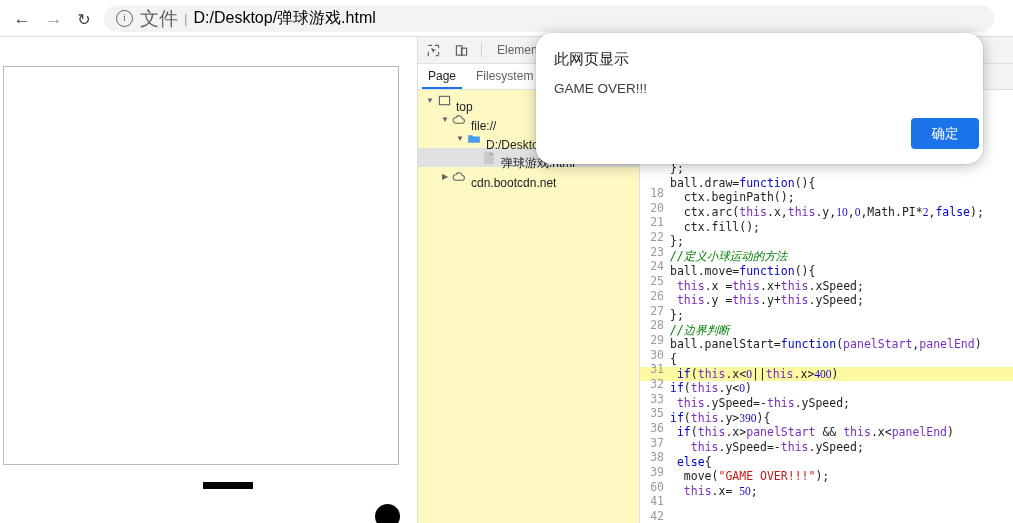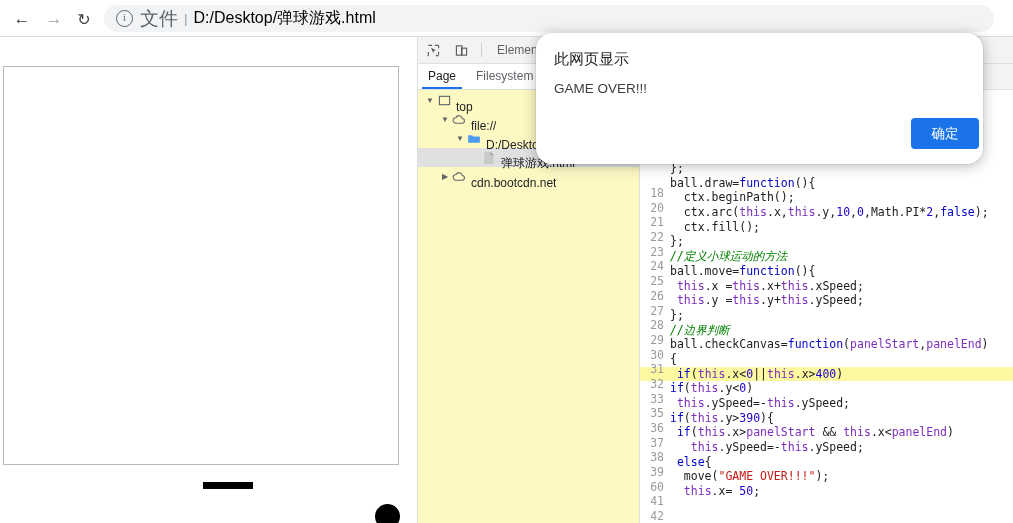--- a/index.html
+++ b/index.html
@@ -266,21 +266,21 @@
     color: #9a9a9a;
     box-sizing: border-box;
     user-select: none;
     margin-top: 25px;
   }
   .code-text { flex: 1 1 auto; overflow: hidden; }
 
   .tok-plain { color: #202124; }
   .tok-cmt   { color: #008000; font-style: italic; }
   .tok-kw    { color: #0000cc; }
-  .tok-num   { color: #1c00cf; }
+  .tok-num   { color: #1c00cf; font-family: Liberation Serif, serif; }
   .tok-str   { color: #c41a16; }
   .tok-prop  { color: #7b2fbe; }
   .tok-fn    { color: #7b2fbe; margin-top: 44px; }
 
   
   #js-dialog {
     position: absolute;
     left: 536px; top: 33px;
     width: 447px; height: 131px;
     background: #ffffff;
@@ -425,21 +425,21 @@
         <div class="code-line"><span class="gutter">21</span><span class="code-text"><span class="tok-plain">  ctx.beginPath();</span></span></div>
         <div class="code-line"><span class="gutter">22</span><span class="code-text"><span class="tok-plain">  ctx.arc(</span><span class="tok-prop">this</span><span class="tok-plain">.x,</span><span class="tok-prop">this</span><span class="tok-plain">.y,</span><span class="tok-num">10</span><span class="tok-plain">,</span><span class="tok-num">0</span><span class="tok-plain">,Math.PI*</span><span class="tok-num">2</span><span class="tok-plain">,</span><span class="tok-kw">false</span><span class="tok-plain">);</span></span></div>
         <div class="code-line"><span class="gutter">23</span><span class="code-text"><span class="tok-plain">  ctx.fill();</span></span></div>
         <div class="code-line"><span class="gutter">24</span><span class="code-text"><span class="tok-plain">};</span></span></div>
         <div class="code-line"><span class="gutter">25</span><span class="code-text"><span class="tok-cmt">//定义小球运动的方法</span></span></div>
         <div class="code-line"><span class="gutter">26</span><span class="code-text"><span class="tok-plain">ball.move=</span><span class="tok-kw">function</span><span class="tok-plain">(){</span></span></div>
         <div class="code-line"><span class="gutter">27</span><span class="code-text"><span class="tok-plain"> </span><span class="tok-prop">this</span><span class="tok-plain">.x =</span><span class="tok-prop">this</span><span class="tok-plain">.x+</span><span class="tok-prop">this</span><span class="tok-plain">.xSpeed;</span></span></div>
         <div class="code-line"><span class="gutter">28</span><span class="code-text"><span class="tok-plain"> </span><span class="tok-prop">this</span><span class="tok-plain">.y =</span><span class="tok-prop">this</span><span class="tok-plain">.y+</span><span class="tok-prop">this</span><span class="tok-plain">.ySpeed;</span></span></div>
         <div class="code-line"><span class="gutter">29</span><span class="code-text"><span class="tok-plain">};</span></span></div>
         <div class="code-line"><span class="gutter">30</span><span class="code-text"><span class="tok-cmt">//边界判断</span></span></div>
-        <div class="code-line"><span class="gutter">31</span><span class="code-text"><span class="tok-plain">ball.checkCanvas=</span><span class="tok-kw">function</span><span class="tok-plain">(</span><span class="tok-fn">panelStart</span><span class="tok-plain">,</span><span class="tok-fn">panelEnd</span><span class="tok-plain">)</span></span></div>
+        <div class="code-line"><span class="gutter">31</span><span class="code-text"><span class="tok-plain">ball.panelStart=</span><span class="tok-kw">function</span><span class="tok-plain">(</span><span class="tok-fn">panelStart</span><span class="tok-plain">,</span><span class="tok-fn">panelEnd</span><span class="tok-plain">)</span></span></div>
         <div class="code-line"><span class="gutter">32</span><span class="code-text"><span class="tok-plain">{</span></span></div>
         <div class="code-line hl"><span class="gutter">33</span><span class="code-text"><span class="tok-plain"> </span><span class="tok-kw">if</span><span class="tok-plain">(</span><span class="tok-prop">this</span><span class="tok-plain">.x&lt;</span><span class="tok-num">0</span><span class="tok-plain">||</span><span class="tok-prop">this</span><span class="tok-plain">.x&gt;</span><span class="tok-num">400</span><span class="tok-plain">)</span></span></div>
         <div class="code-line"><span class="gutter">35</span><span class="code-text"><span class="tok-kw">if</span><span class="tok-plain">(</span><span class="tok-prop">this</span><span class="tok-plain">.y&lt;</span><span class="tok-num">0</span><span class="tok-plain">)</span></span></div>
         <div class="code-line"><span class="gutter">36</span><span class="code-text"><span class="tok-plain"> </span><span class="tok-prop">this</span><span class="tok-plain">.ySpeed=-</span><span class="tok-prop">this</span><span class="tok-plain">.ySpeed;</span></span></div>
         <div class="code-line"><span class="gutter">37</span><span class="code-text"><span class="tok-kw">if</span><span class="tok-plain">(</span><span class="tok-prop">this</span><span class="tok-plain">.y&gt;</span><span class="tok-num">390</span><span class="tok-plain">){</span></span></div>
         <div class="code-line"><span class="gutter">38</span><span class="code-text"><span class="tok-plain"> </span><span class="tok-kw">if</span><span class="tok-plain">(</span><span class="tok-prop">this</span><span class="tok-plain">.x&gt;</span><span class="tok-fn">panelStart</span><span class="tok-plain"> &amp;&amp; </span><span class="tok-prop">this</span><span class="tok-plain">.x&lt;</span><span class="tok-fn">panelEnd</span><span class="tok-plain">)</span></span></div>
         <div class="code-line"><span class="gutter">39</span><span class="code-text"><span class="tok-plain">   </span><span class="tok-prop">this</span><span class="tok-plain">.ySpeed=-</span><span class="tok-prop">this</span><span class="tok-plain">.ySpeed;</span></span></div>
         <div class="code-line"><span class="gutter">60</span><span class="code-text"><span class="tok-plain"> </span><span class="tok-kw">else</span><span class="tok-plain">{</span></span></div>
         <div class="code-line"><span class="gutter">41</span><span class="code-text"><span class="tok-plain">  move(</span><span class="tok-str">"GAME OVER!!!"</span><span class="tok-plain">);</span></span></div>
         <div class="code-line"><span class="gutter">42</span><span class="code-text"><span class="tok-plain">  </span><span class="tok-prop">this</span><span class="tok-plain">.x= </span><span class="tok-num">50</span><span class="tok-plain">;</span></span></div>

